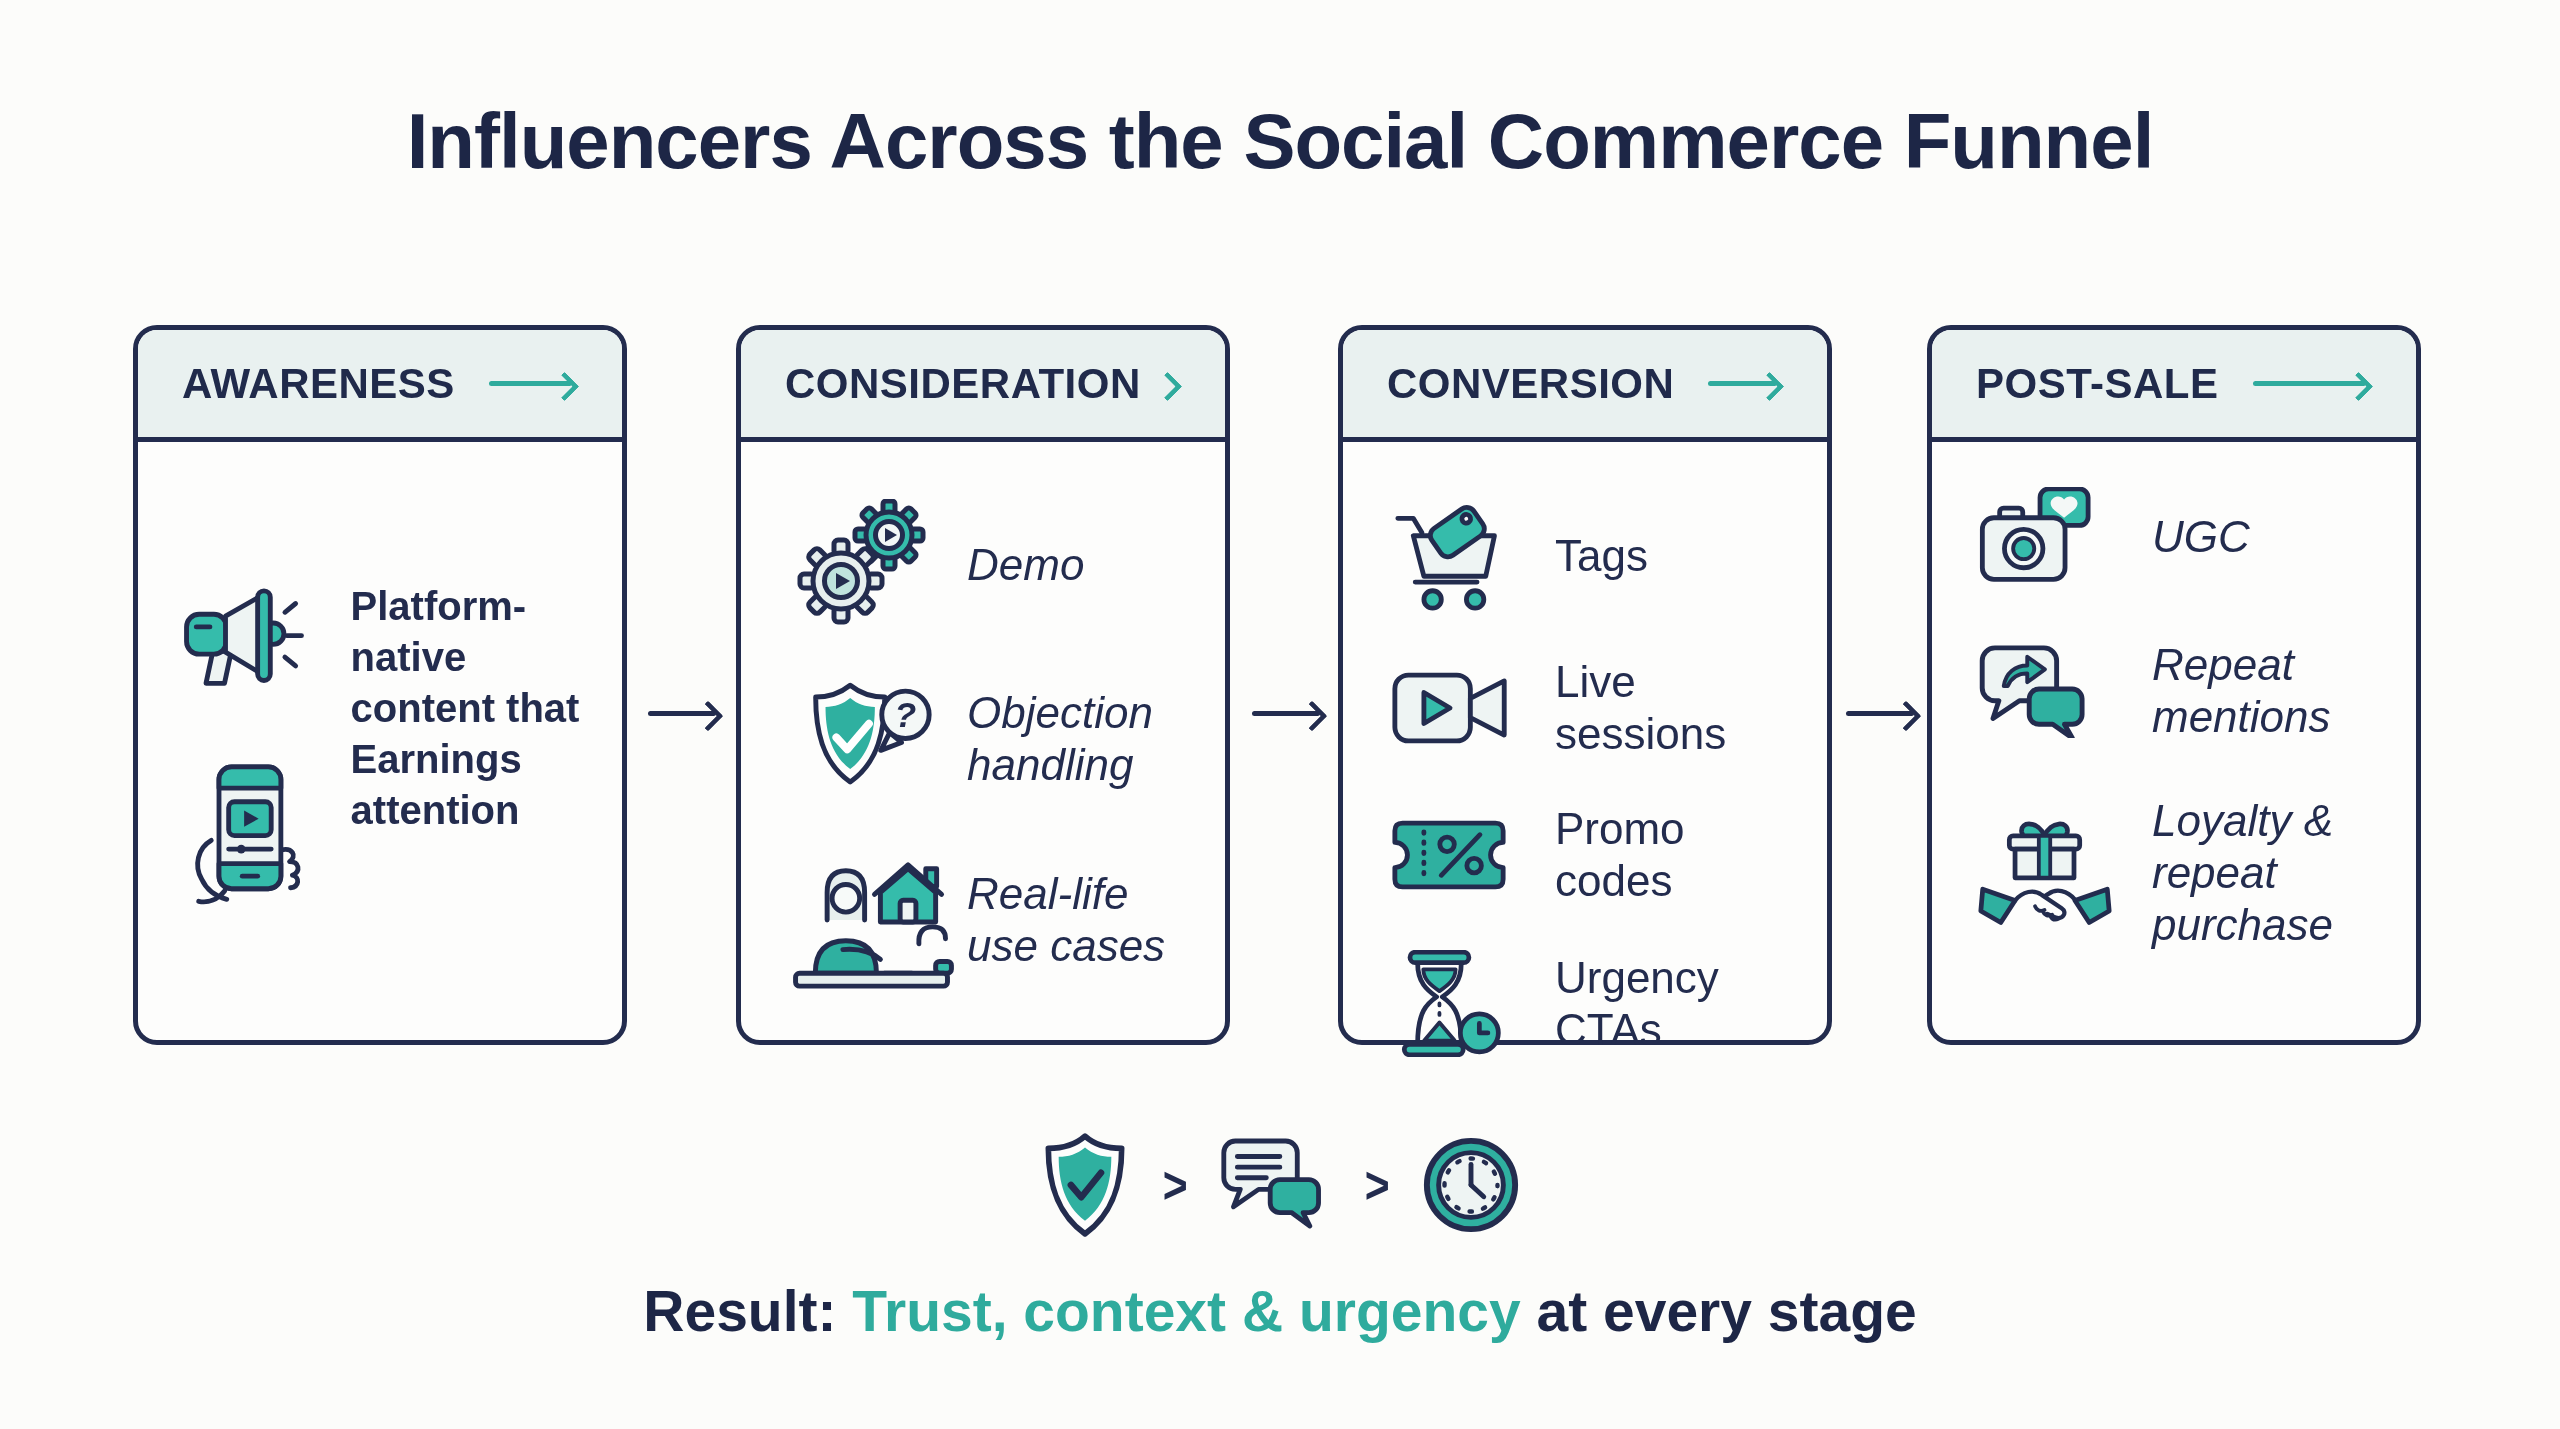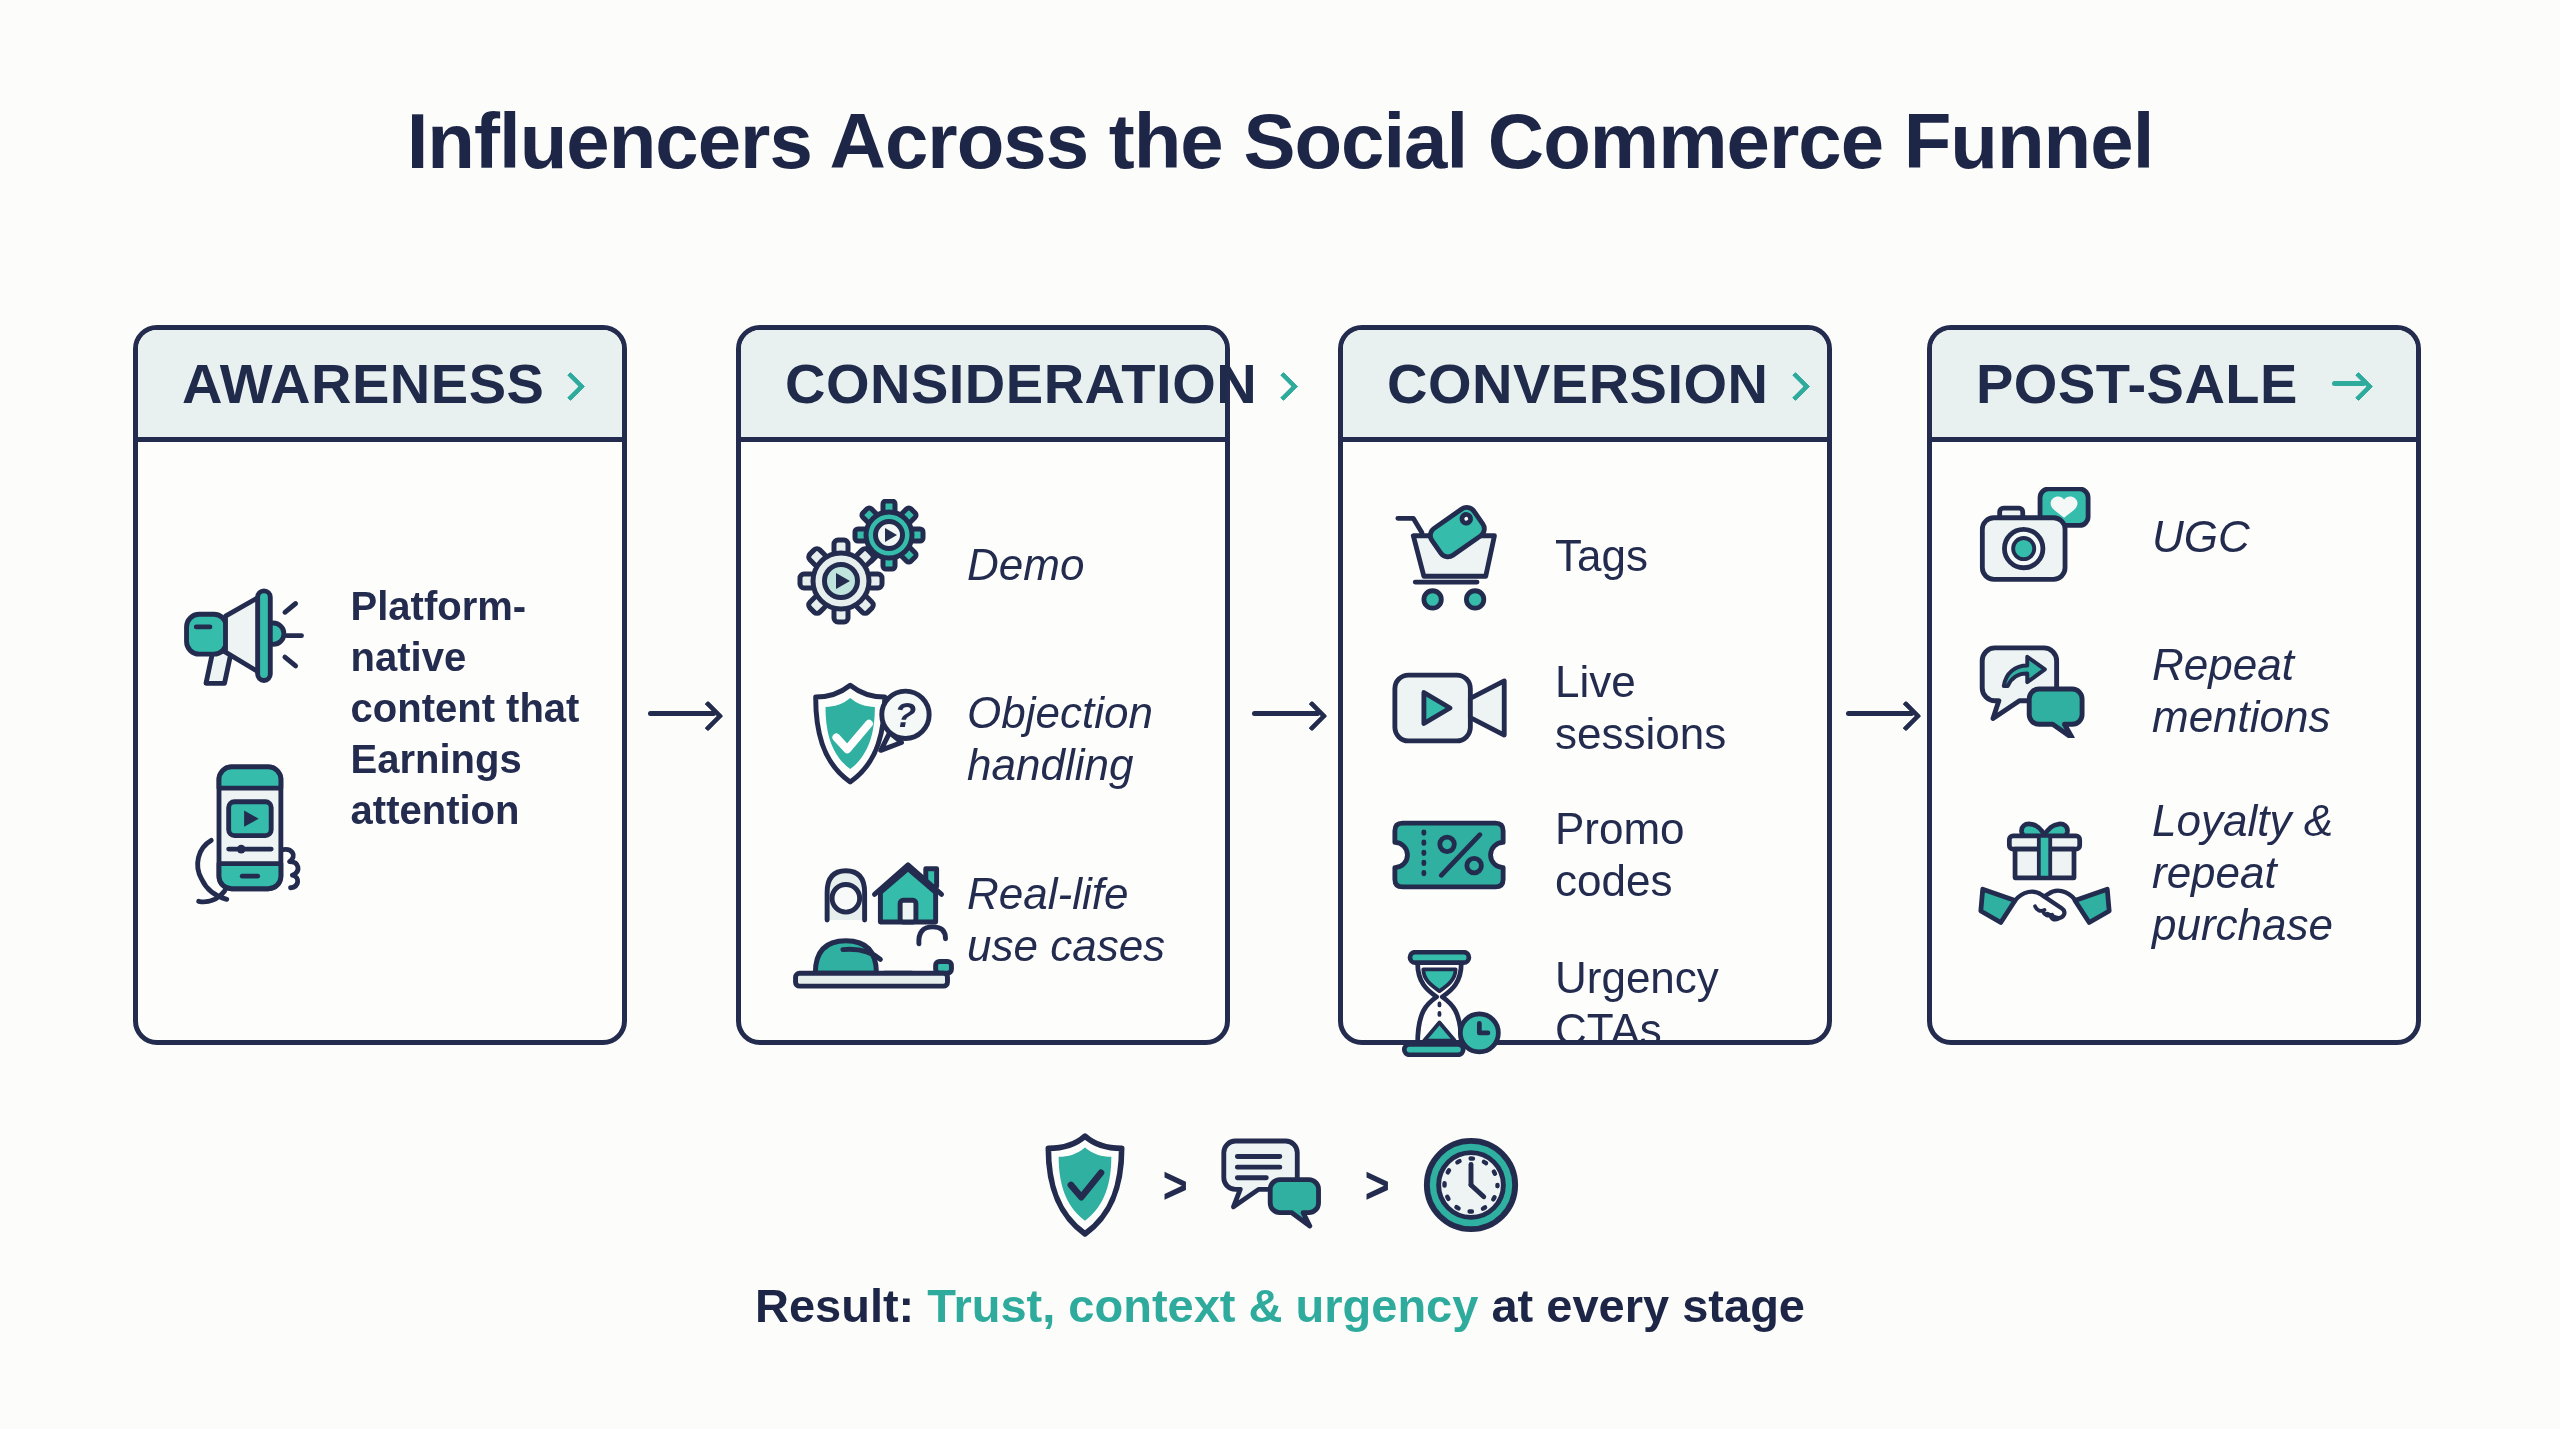--- a/index.html
+++ b/index.html
@@ -22,21 +22,21 @@
   }
   .card.c1{left:133px}.card.c2{left:736px}.card.c3{left:1338px}.card.c4{left:1927px}
   .card-header{
     display:flex;align-items:center;
     height:112px;background:#e9f1f0;
     border-bottom:5px solid #232c4e;
     border-radius:19px 19px 0 0;
     padding:0 44px;box-sizing:border-box;
   }
   .stage-label{
-    font-size:56px;font-weight:700;color:#202a4b;letter-spacing:.5px;white-space:nowrap;
+    font-size:42px;font-weight:700;color:#202a4b;letter-spacing:.5px;white-space:nowrap;
   }
   .stage-arrow{
     flex:1;height:5px;background:#2fab9d;border-radius:3px;
     position:relative;margin-left:34px;margin-right:6px;
   }
   .stage-arrow::after{
     content:"";position:absolute;right:-3px;top:-5.5px;width:16px;height:16px;
     border-top:5px solid #2fab9d;border-right:5px solid #2fab9d;
     transform:rotate(45deg);border-radius:2px;
   }
@@ -75,21 +75,21 @@
   }
   .fa1{left:648px}.fa2{left:1252px}.fa3{left:1846px}
   
   .footer-icons{
     position:absolute;top:1132px;left:0;width:100%;
     display:flex;justify-content:center;align-items:center;gap:28px;
   }
   .chev{font-size:52px;font-weight:700;color:#232c4e;transform:scaleX(.82);}
   .result-line{
     position:absolute;top:1278px;left:0;width:100%;
-    text-align:center;font-size:47px;font-weight:600;color:#1d2646;margin:0;
+    text-align:center;font-size:57px;font-weight:600;color:#1d2646;margin:0;
   }
   .result-line .hl{color:#2fab9d;}
   svg{display:block;}
   svg text{font-family:"Liberation Sans",sans-serif;}
 </style>
 </head>
 <body>
 
 <div class="canvas">
 

